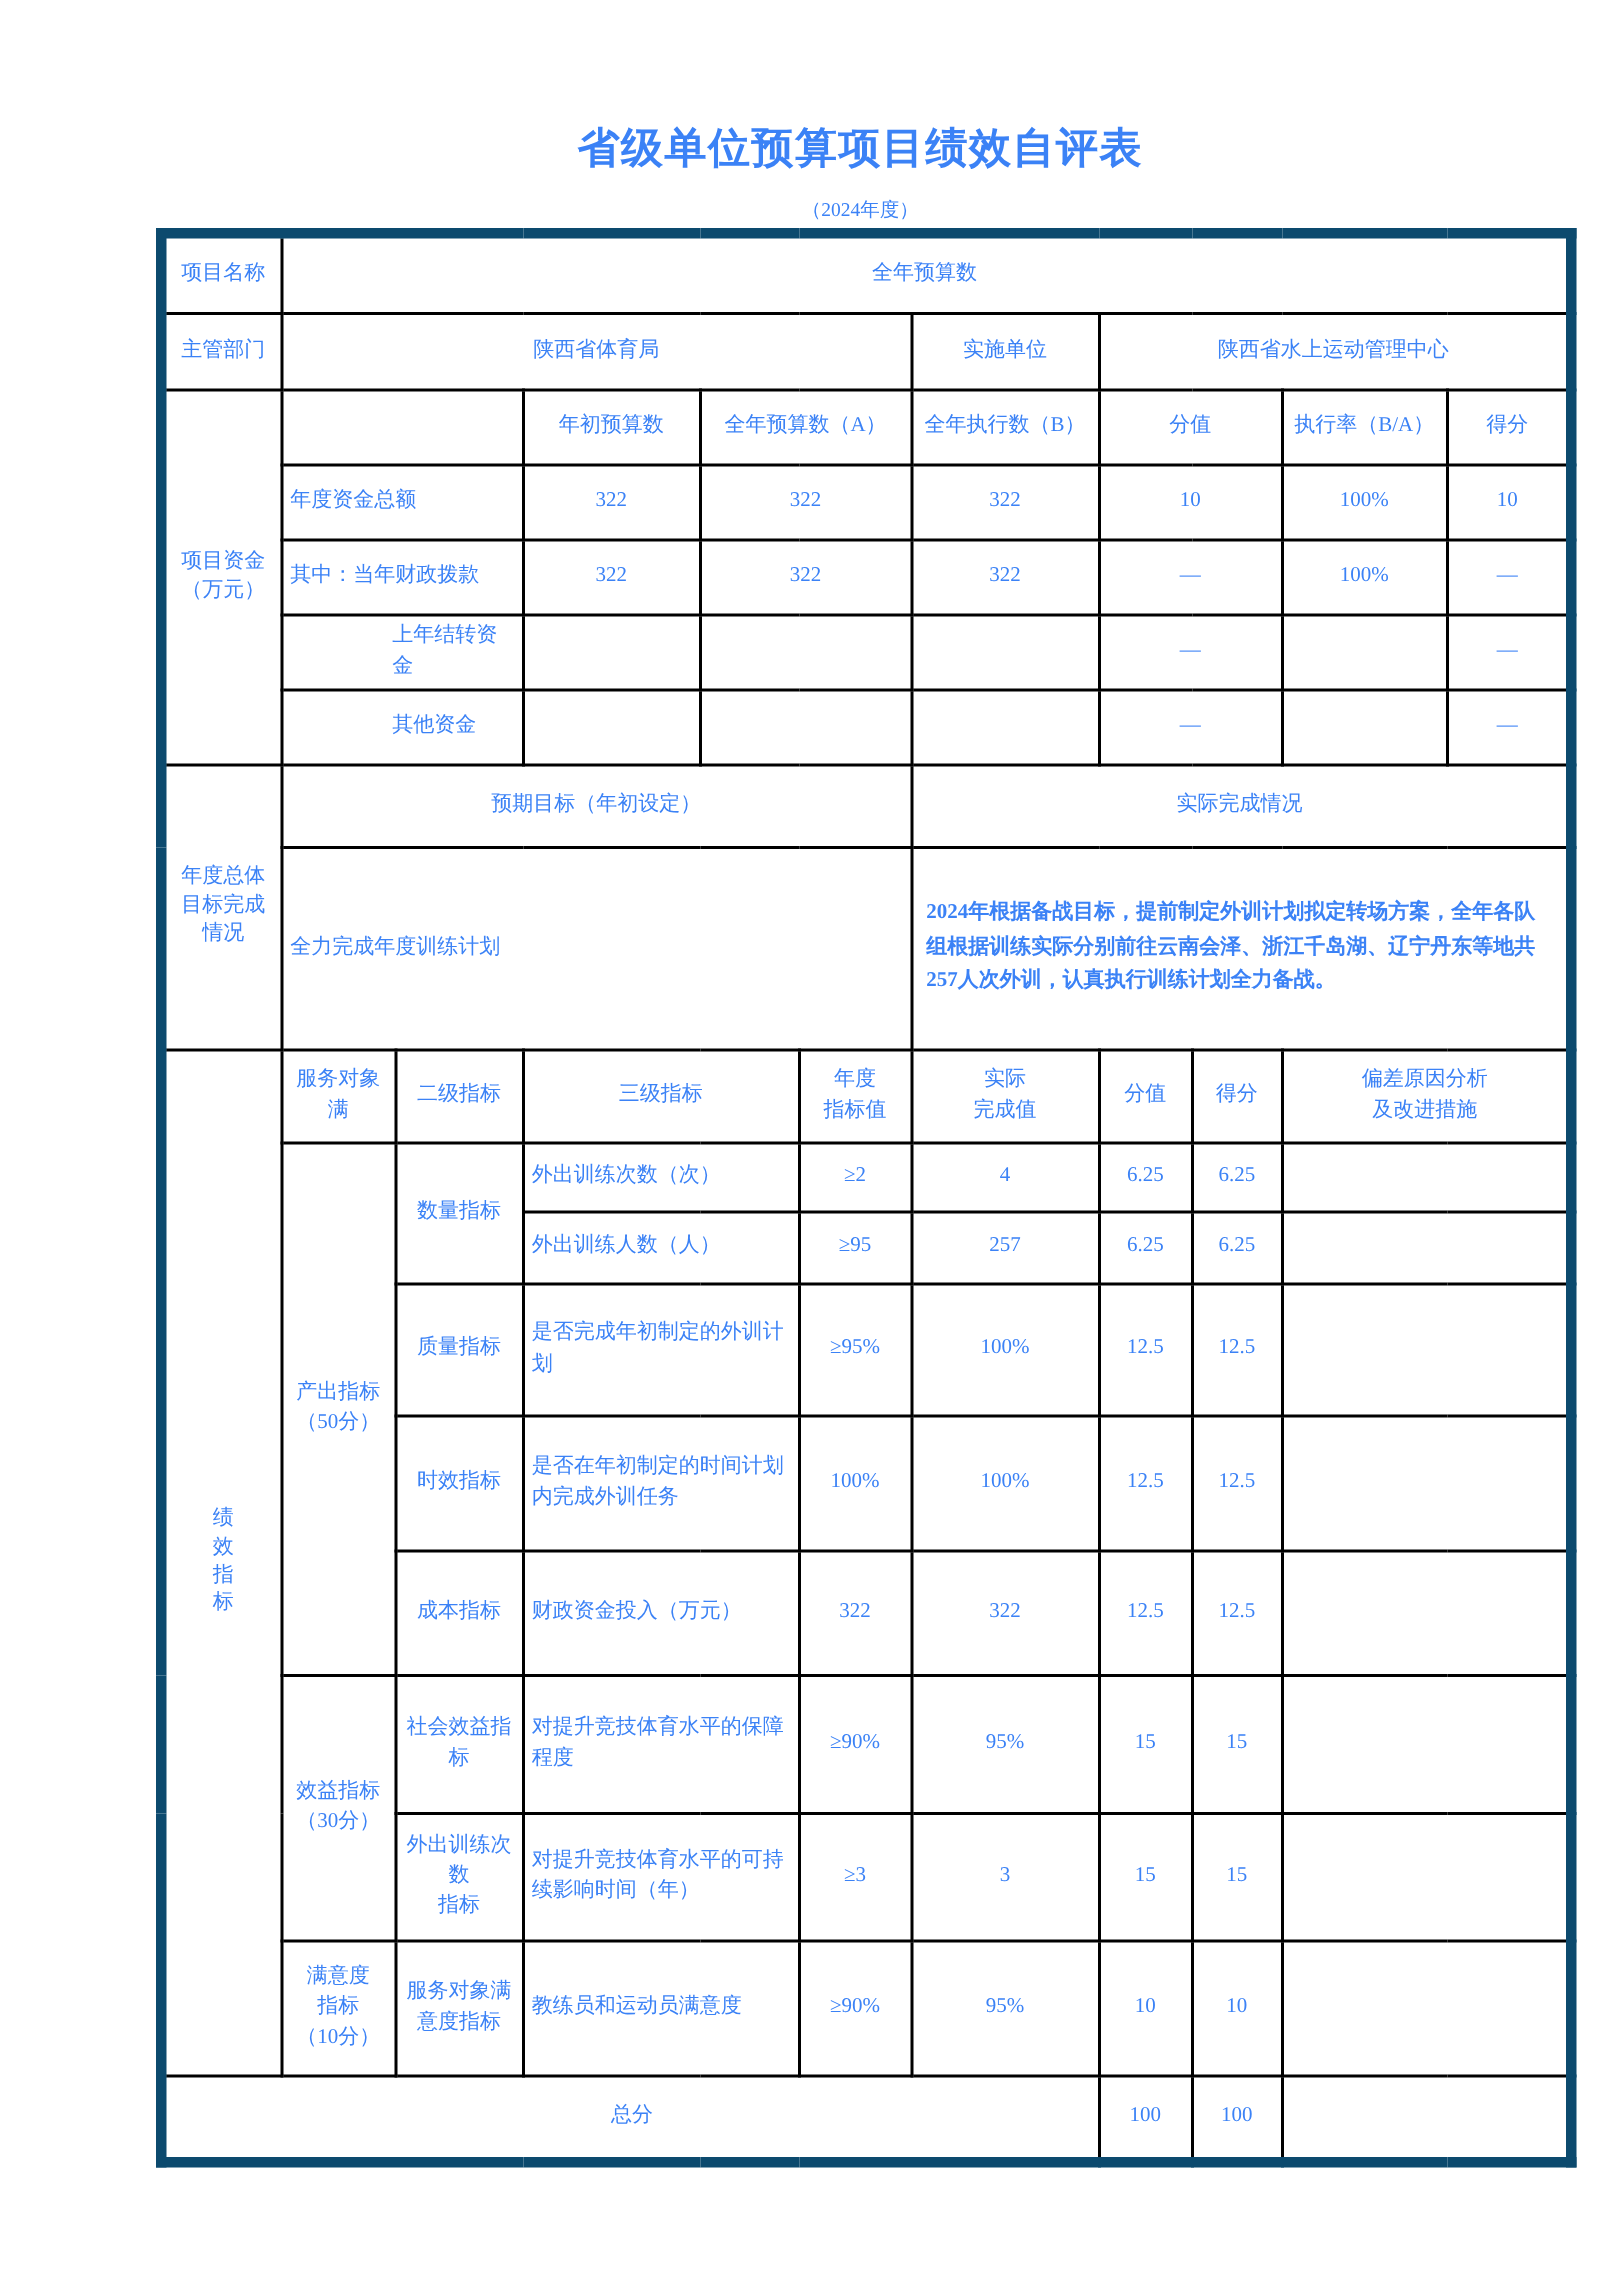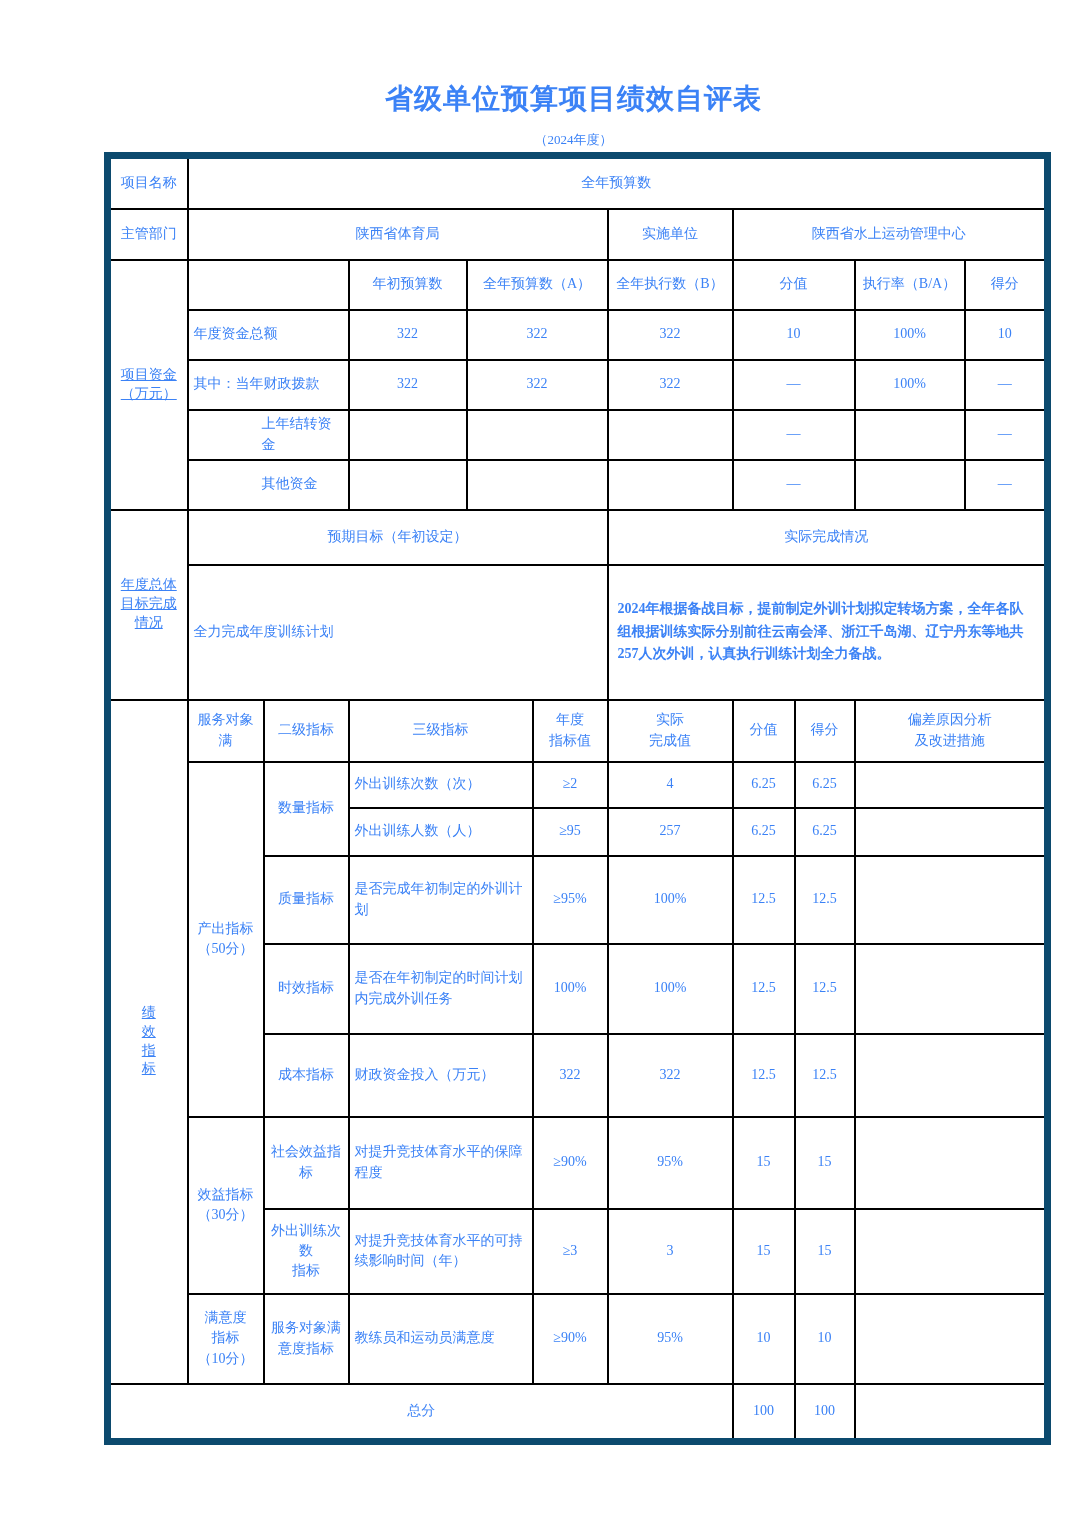--- a/index.html
+++ b/index.html
@@ -43,21 +43,21 @@
     padding: 2px 4px;
     text-align: center;
     vertical-align: middle;
     white-space: pre-line;
     line-height: 1.45;
     overflow: hidden;
   }
   td.left   { text-align: left; padding-left: 5px; }
   td.indent { text-align: left; padding-left: 73px; }
   td.para   { text-align: left; padding: 6px 9px; line-height: 1.6; font-weight: bold; }
-  td.vlabel { padding: 0; line-height: 1.35; text-decoration: underline; }
+  td.vlabel { padding: 0; line-height: 1.35; }
   .page-footer {
     position: absolute;
     top: 1477px; left: 0;
     width: 100%;
     text-align: center;
     font-size: 16px;
   }
 </style>
 </head>
 <body>

